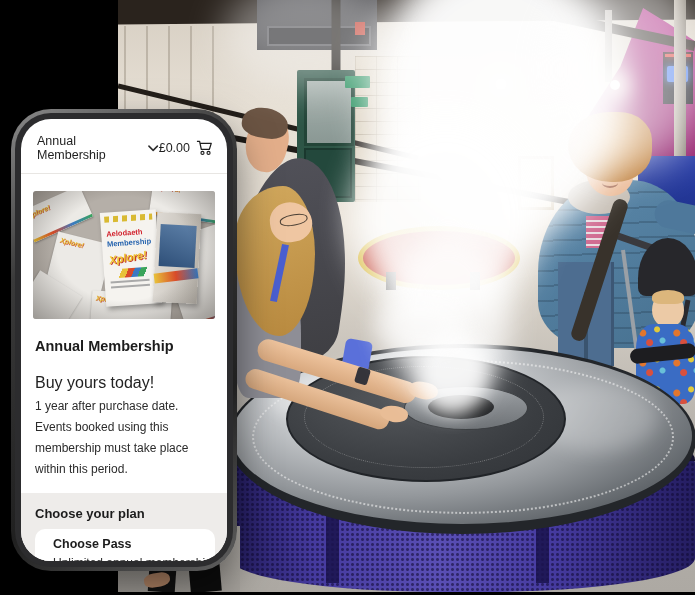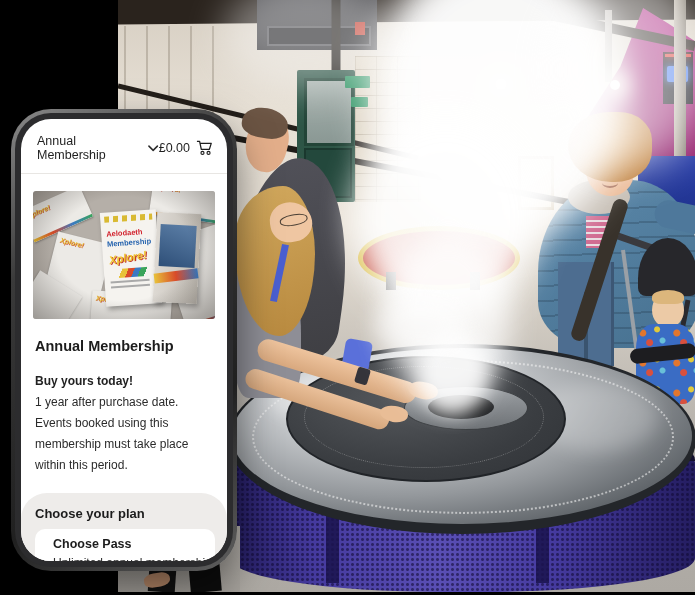--- a/index.html
+++ b/index.html
@@ -157,24 +157,24 @@
     background:linear-gradient(115deg,transparent 28%,#e8c23a 28% 40%,#d84a2a 40% 52%,#3a7ac2 52% 64%,#3aa45a 64% 76%,transparent 76%);}
   .fl-fine{margin:3px 6px 0;height:2px;width:70%;background:#a9a9a9;}
   .fold-right{position:absolute;left:122px;top:22px;width:44px;height:90px;transform:rotate(3deg);z-index:2;
     background:linear-gradient(90deg,#ddd9d3,#c2bdb5);box-shadow:2px 3px 5px rgba(0,0,0,.3);}
   .fr-img{position:absolute;left:4px;top:12px;width:36px;height:42px;background:linear-gradient(200deg,#5d80a8,#2e4f78);}
   .fr-stripe{position:absolute;left:0;top:58px;width:100%;height:10px;transform:rotate(-10deg);
     background:linear-gradient(90deg,#e8c23a,#d84a2a,#3a7ac2);}
   .vignette{position:absolute;inset:0;background:radial-gradient(ellipse at 50% 45%,transparent 52%,rgba(20,15,10,.38) 100%);z-index:3;}
   .p-title{margin:19px 0 0 14px;font-size:14.5px;font-weight:bold;color:#1c1c1c;}
   .p-price{margin:9px 0 0 14px;font-size:12.5px;}
-  .p-promo{margin:20px 0 0 14px;font-size:12px;font-weight:bold;}
+  .p-promo{margin:20px 0 0 14px;font-size:16px;}
   .p-validity-label{margin:17px 0 0 14px;font-size:12px;}
   .p-validity-text{margin:4px 14px 0;font-size:12px;line-height:21px;color:#2b2b2b;}
-  .plan-section{position:absolute;left:0;right:0;top:374px;bottom:0;background:#eeecea;padding:13px 12px 0 14px;box-sizing:border-box;border-radius:26px;}
+  .plan-section{position:absolute;left:0;right:0;top:374px;bottom:0;background:#eeecea;padding:13px 12px 0 14px;box-sizing:border-box;}
   .plan-title{font-size:13px;font-weight:600;color:#1c1c1c;}
   .plan-card{margin-top:8px;background:#fff;border-radius:10px;padding:8px 0 12px 18px;cursor:pointer;}
   .plan-name{font-size:12.5px;font-weight:bold;color:#1c1c1c;}
   .plan-desc{margin-top:5px;font-size:12px;color:#2b2b2b;}
 </style>
 </head>
 <body>
 
 <div id="canvas">
 

